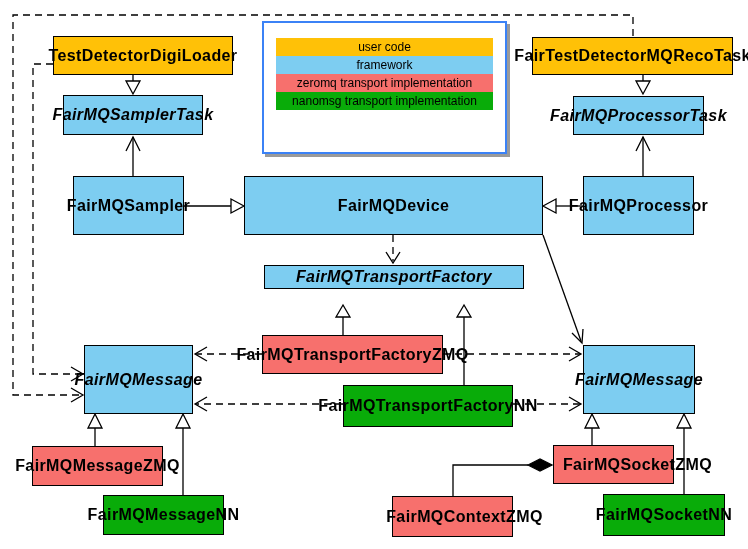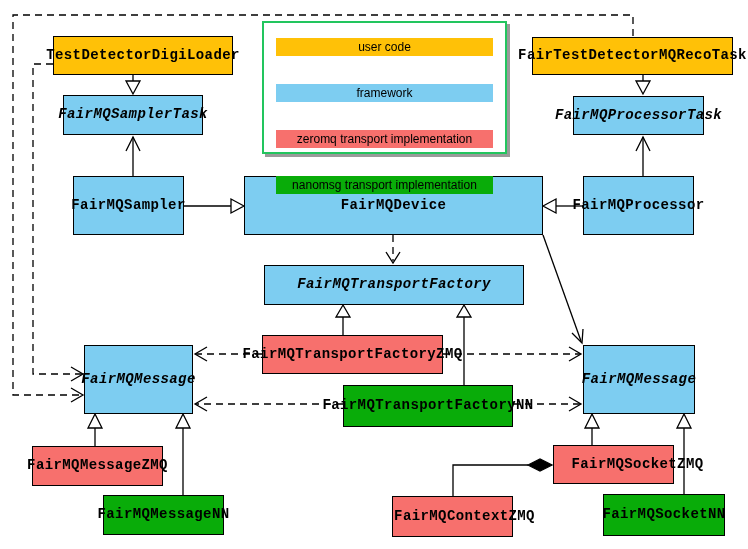--- a/index.html
+++ b/index.html
@@ -5,29 +5,29 @@
   html,body{margin:0;padding:0;background:#fff;}
   .canvas{
     position:relative;width:748px;height:549px;background:#fff;overflow:hidden;
     font-family:"Liberation Sans",sans-serif;
   }
   .edges{position:absolute;left:0;top:0;z-index:1;}
   .node{
     position:absolute;z-index:2;box-sizing:border-box;
     border:1.5px solid #000;
     display:flex;align-items:center;justify-content:center;
-    font-weight:bold;font-size:14px;letter-spacing:0.4px;color:#000;
-    text-align:right;line-height:1.1;font-family:Liberation Mono, monospace;
+    font-weight:bold;font-size:16px;letter-spacing:0.4px;color:#000;
+    text-align:right;line-height:1.1;
   }
   .node.abstract{font-style:italic;}
   .legend{
     position:absolute;z-index:2;left:262px;top:21px;width:245px;height:133px;
-    box-sizing:border-box;background:#fff;border:2px solid #22c55e;
+    box-sizing:border-box;background:#fff;border:2px solid #3b82f6;
     box-shadow:3px 3px 0 #9a9a9a;
-    display:flex;flex-direction:column;gap:28px;padding:15px 12px 0 12px;
+    display:flex;flex-direction:column;gap:0;padding:15px 12px 0 12px;
   }
   .legend-item{
     height:18px;flex:0 0 18px;display:flex;align-items:center;justify-content:center;
     font-size:12px;color:#000;
   }
   svg line, svg path, svg polyline{stroke:#000;stroke-width:1.3;fill:none;}
   svg .dashed{stroke-dasharray:7 5;}
   svg polygon.tri{fill:#fff;stroke:#000;stroke-width:1.3;}
   svg polygon.diamond{fill:#000;stroke:#000;stroke-width:1.3;}
 </style>
@@ -151,21 +151,21 @@
   <div class="node abstract" style="left: 63px; top: 95px; width: 140px; height: 40px; background-color: rgb(125, 205, 241);">FairMQSamplerTask</div>
 
   <div class="node abstract" style="left: 573px; top: 96px; width: 131px; height: 39px; background-color: rgb(125, 205, 241);">FairMQProcessorTask</div>
 
   <div class="node" style="left: 73px; top: 176px; width: 111px; height: 59px; background-color: rgb(125, 205, 241);">FairMQSampler</div>
 
   <div class="node" style="left: 244px; top: 176px; width: 299px; height: 59px; background-color: rgb(125, 205, 241);">FairMQDevice</div>
 
   <div class="node" style="left: 583px; top: 176px; width: 111px; height: 59px; background-color: rgb(125, 205, 241);">FairMQProcessor</div>
 
-  <div class="node abstract" style="left: 264px; top: 265px; width: 260px; height: 40px; background-color: rgb(125, 205, 241);">FairMQTransportFactory</div>
+  <div class="node abstract" style="left: 264px; top: 265px; width: 260px; height: 24px; background-color: rgb(125, 205, 241);">FairMQTransportFactory</div>
 
   <div class="node" style="left: 262px; top: 335px; width: 181px; height: 39px; background-color: rgb(247, 112, 109);">FairMQTransportFactoryZMQ</div>
 
   <div class="node" style="left: 343px; top: 385px; width: 170px; height: 42px; background-color: rgb(9, 172, 9);">FairMQTransportFactoryNN</div>
 
   <div class="node abstract" style="left: 84px; top: 345px; width: 109px; height: 69px; background-color: rgb(125, 205, 241);">FairMQMessage</div>
 
   <div class="node abstract" style="left: 583px; top: 345px; width: 112px; height: 69px; background-color: rgb(125, 205, 241);">FairMQMessage</div>
 
   <div class="node" style="left: 32px; top: 446px; width: 131px; height: 40px; background-color: rgb(247, 112, 109);">FairMQMessageZMQ</div>

